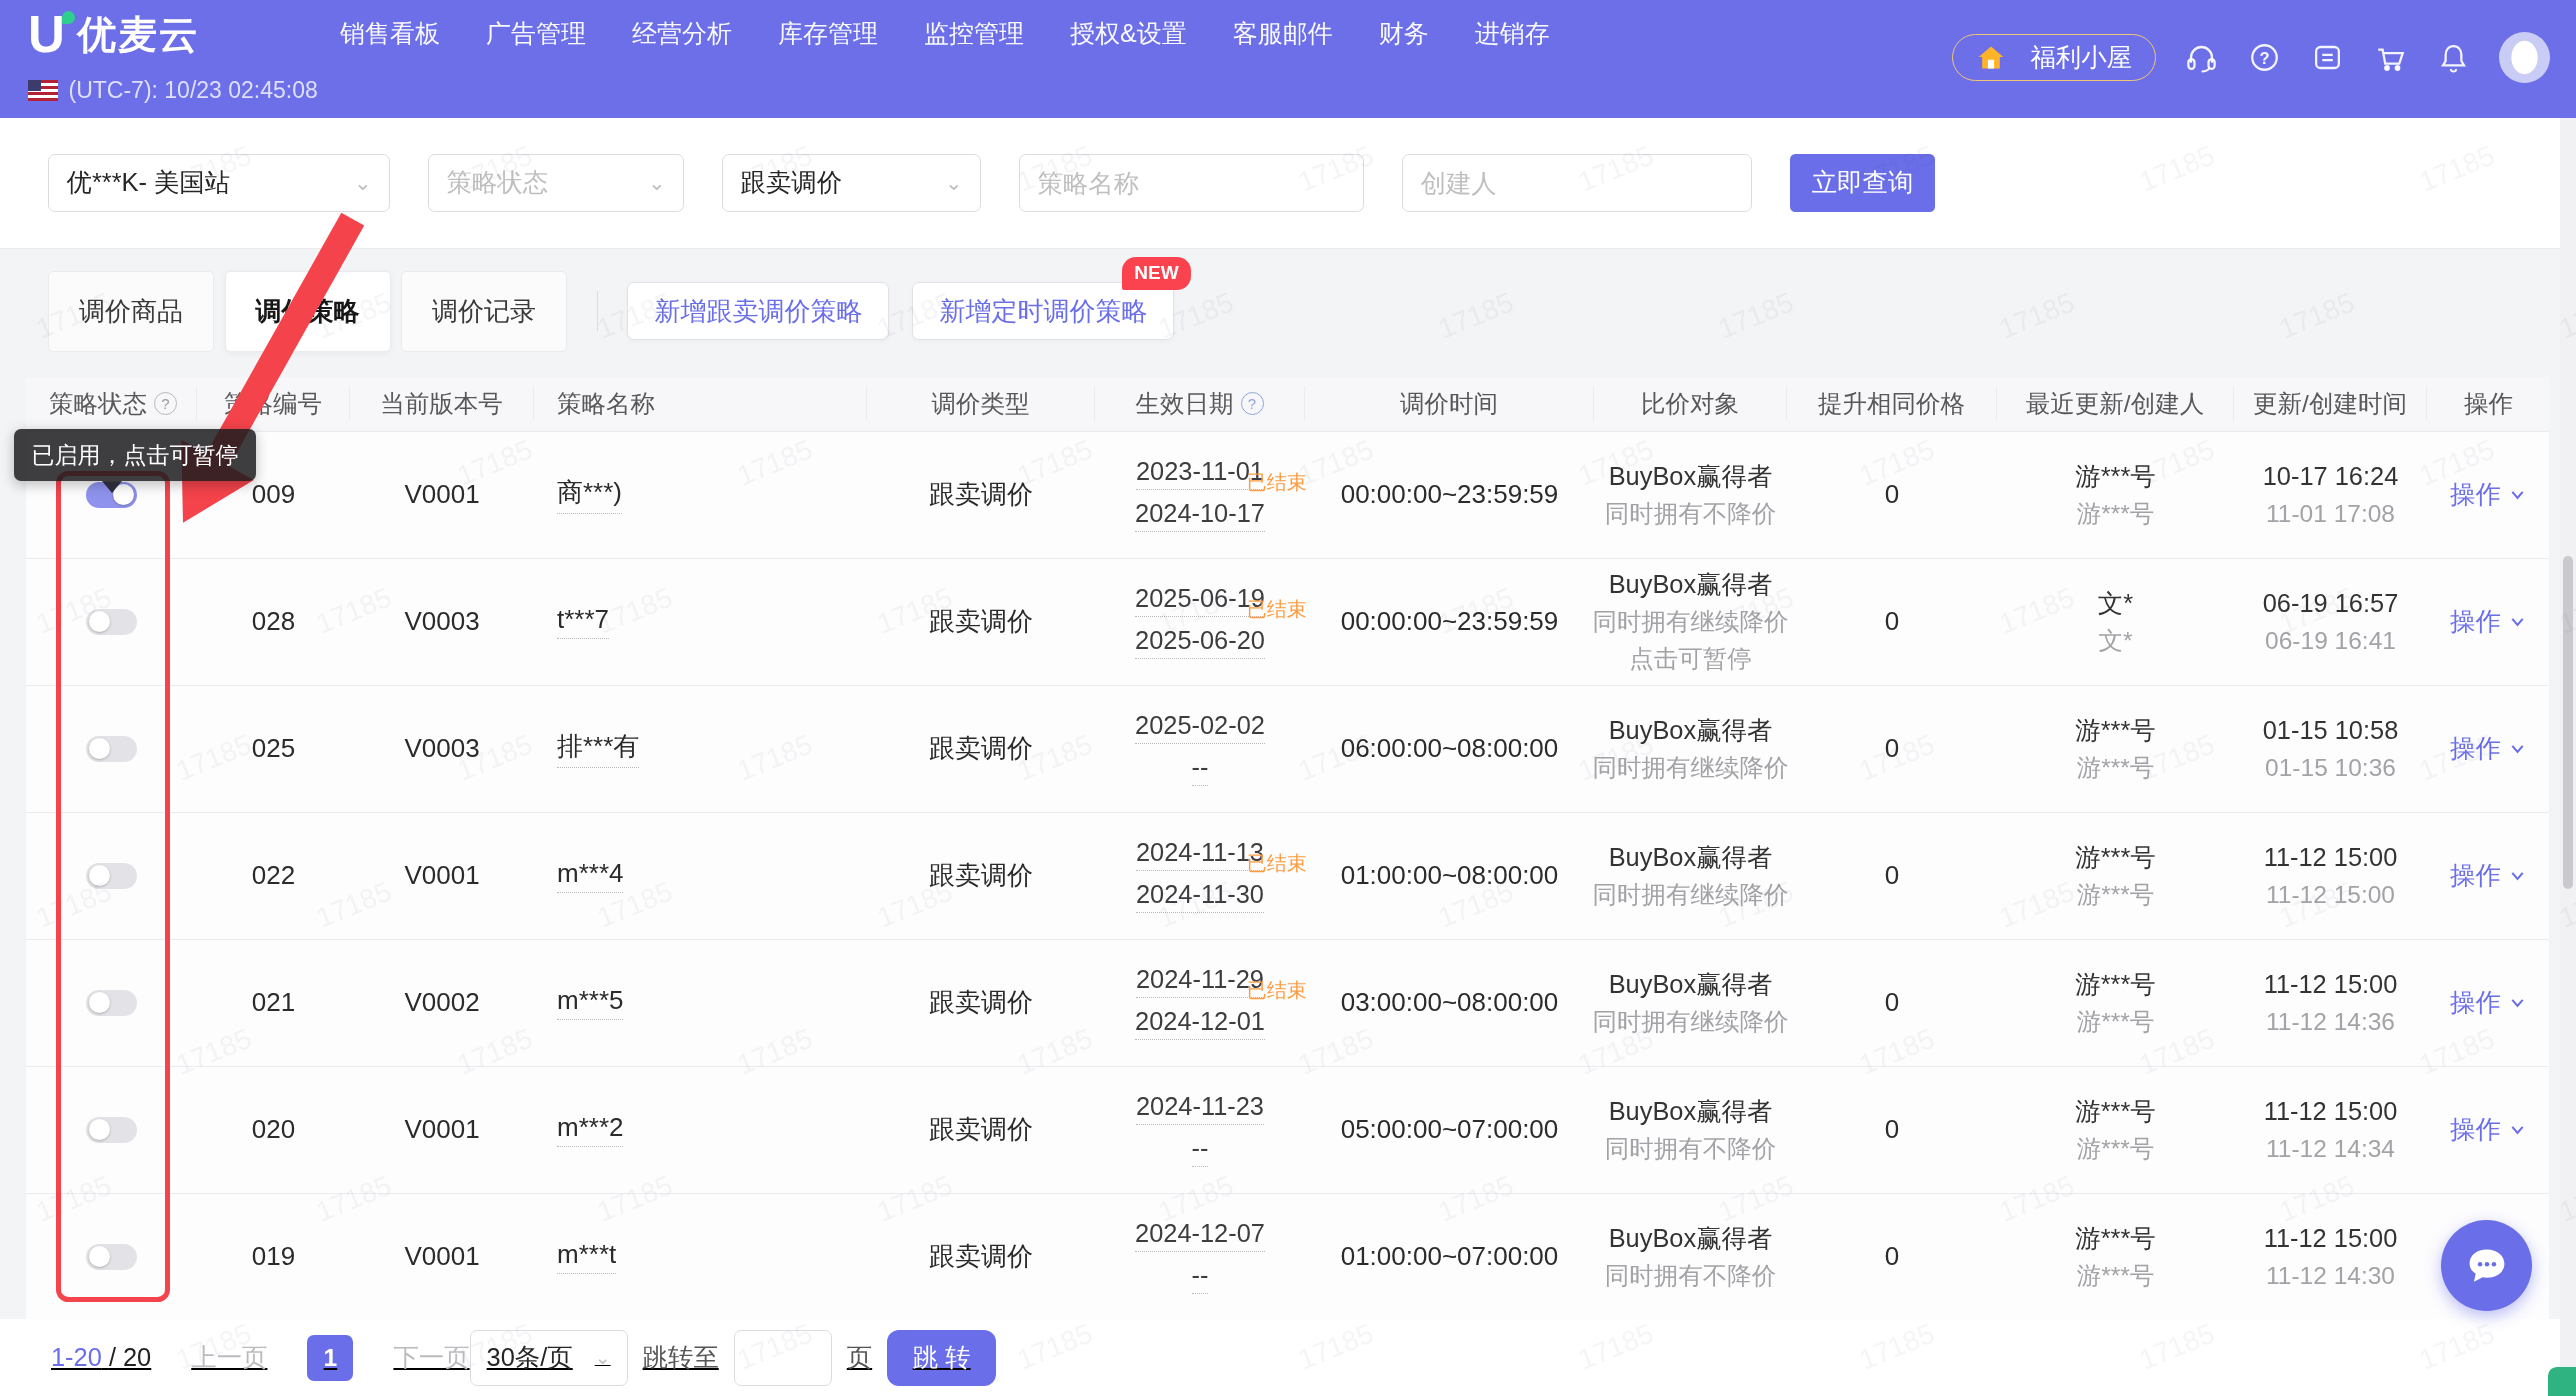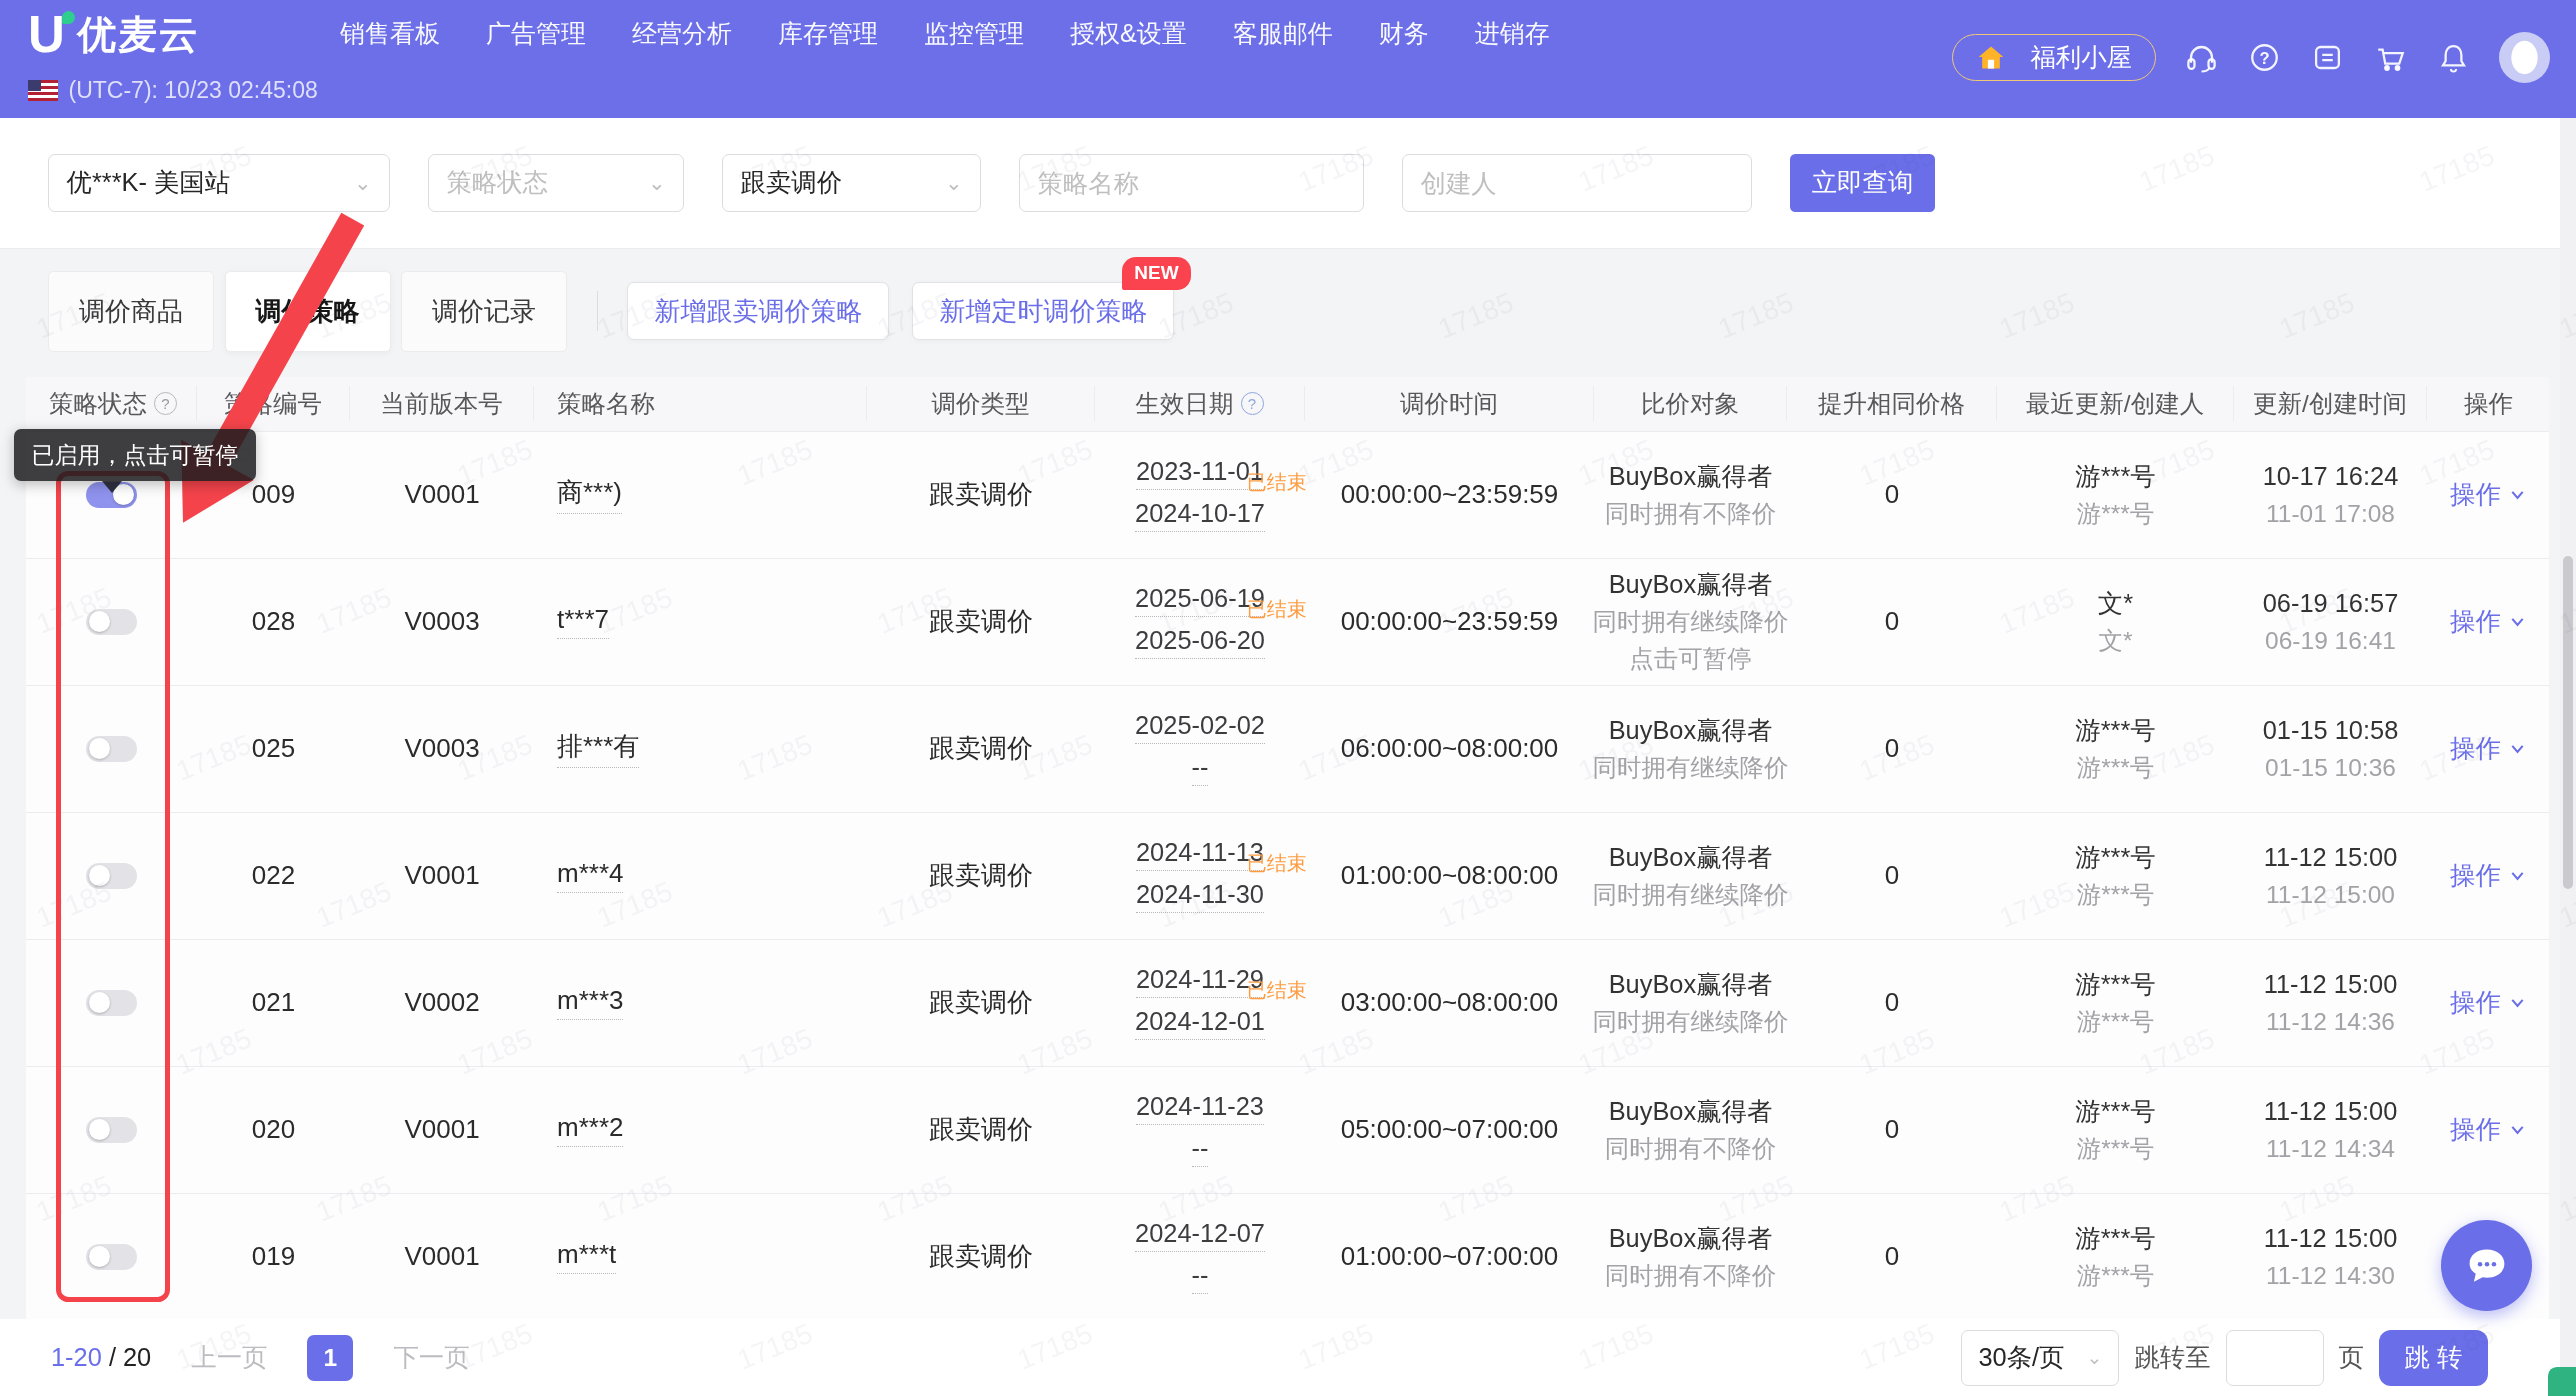--- a/index.html
+++ b/index.html
@@ -56,21 +56,21 @@
   .cell.c-left { align-items:flex-start; padding-left:23px; }
   .dotted { border-bottom:1.8px dotted #b9b9bd; padding-bottom:3.5px; }
   .link { cursor:pointer; }
   .c-date { position:relative; gap:8.8px; font-size:25.4px; color:#3d3d40; }
   .ended { position:absolute; top:12.3px; right:-1.8px; color:#ff9c40; font-size:20px; }
   .c-multi .l1 { color:#333; font-size:25.4px; line-height:37px; white-space:nowrap; }
   .c-multi .l2 { color:#a3a3a7; font-size:24.5px; line-height:37px; white-space:nowrap; }
   .action-link { display:flex; flex-direction:row; align-items:center; gap:7px; color:#6a6ee8; font-size:25.4px; cursor:pointer; }
 
   
-  .pagination { position:absolute; left:0; right:0; bottom:0; height:77px; background:#fff; display:flex; align-items:center; justify-content:space-between; padding:0 88px 0 51px; z-index:2; }
+  .pagination { position:absolute; left:0; right:0; bottom:0; height:77px; background:#fff; display:flex; align-items:center; padding:0 88px 0 51px; z-index:2;text-decoration:underline; }
   .pag-left { display:flex; align-items:center; gap:40px; font-size:25.4px; }
   .stats .range { color:#6a6ee8; } .stats .total { color:#222; }
   .pag-btn { color:#bcbcc0; font-size:25.4px; cursor:pointer; }
   .page-num { width:46px; height:46px; background:#6a6ee8; color:#fff; border-radius:7px; display:flex; align-items:center; justify-content:center; font-size:24.5px; font-weight:700; cursor:pointer; }
   .pag-right { display:flex; align-items:center; gap:15px; font-size:25.4px; color:#555; }
   .pp-select { width:158px; height:56px; border:0.9px solid #dcdce0; border-radius:7px; background:#fff; display:flex; align-items:center; justify-content:space-between; padding:0 16px; color:#262626; cursor:pointer; }
   .pp-select .chev { color:#bfbfbf; font-size:19px; }
   .jump-input { width:98px; height:56px; border:0.9px solid #dcdce0; border-radius:7px; outline:none; font-size:25.4px; text-align:center; font-family:inherit; }
   .jump-btn { width:109px; height:56px; background:#6a6ee8; color:#fff; border:none; border-radius:12px; font-size:25.4px; cursor:pointer; font-family:inherit; }
 
@@ -432,21 +432,21 @@
                 <span class="knob"></span>
               </div>
     </div>
     <div class="cell">
               <span>021</span>
             </div>
     <div class="cell">
               <span>V0002</span>
             </div>
     <div class="cell c-left">
-              <span class="dotted link">m***3</span>
+              <span class="dotted link">m***5</span>
             </div>
     <div class="cell">
               <span>跟卖调价</span>
             </div>
     <div class="cell c-date">
       <span class="ended">已结束</span>
       <span class="dotted">2024-11-29</span>
       <span class="dotted">2024-12-01</span>
     </div>
     <div class="cell">

